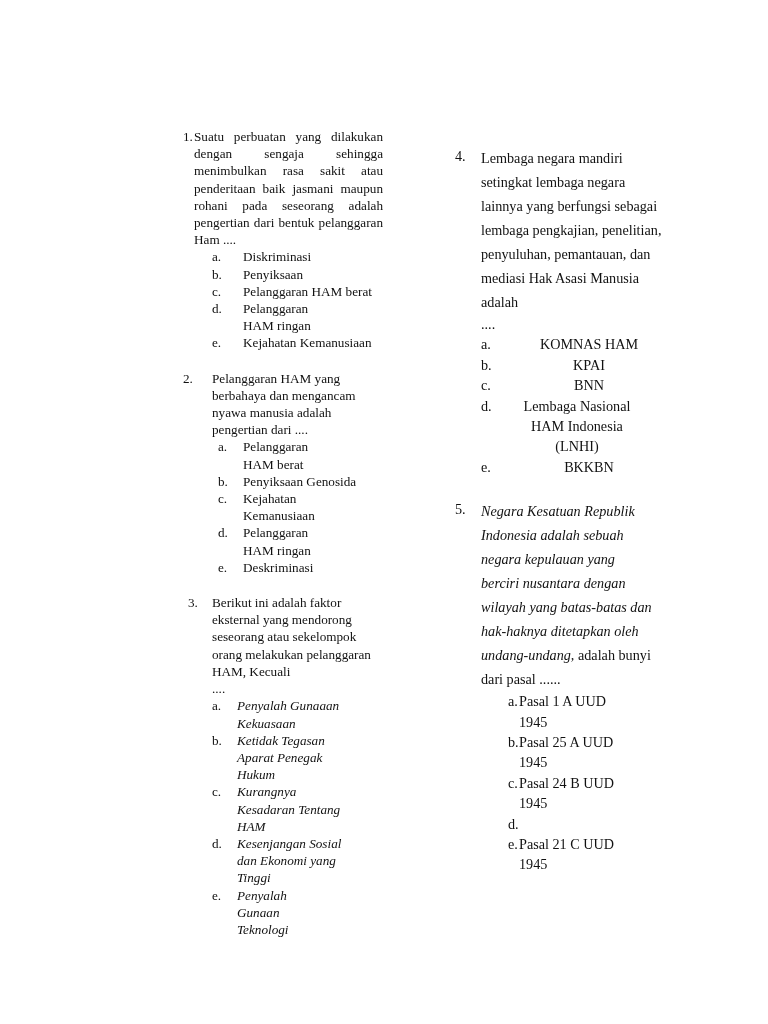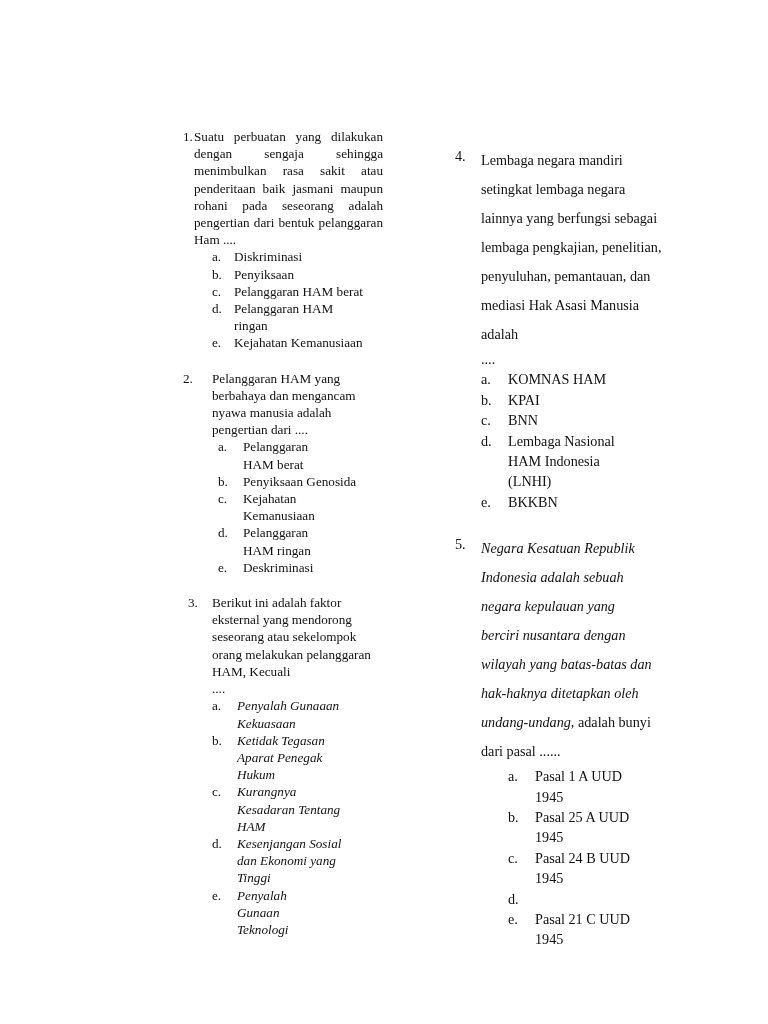--- a/index.html
+++ b/index.html
@@ -87,49 +87,49 @@
     top: 0;
     width: 20px;
   }
   .opt-text {
     display: block;
   }
 
   
   .opts-q1 { margin-left: 29px; }
   .opts-q1 .opt-letter { left: 0; }
-  .opts-q1 .opt-text   { margin-left: 22px; }
+  .opts-q1 .opt-text   { margin-left: 31px; }
 
   .opts-q2 { margin-left: 35px; }
   .opts-q2 .opt-letter { left: 0; }
   .opts-q2 .opt-text   { margin-left: 25px; }
 
   .opts-q3 { margin-left: 29px; }
   .opts-q3 .opt-letter { left: 0; }
   .opts-q3 .opt-text   { margin-left: 25px; font-style: italic; }
 
   .opts-q4 {
     margin-left: 26px;
     font-size: 14.2px;
   }
   .opts-q4 .opt { font-size: 14.2px; line-height: 20.4px; min-height: 20.4px; }
   .opts-q4 .opt-letter { left: 0; }
-  .opts-q4 .opt-text   { margin-left: 27px; }
+  .opts-q4 .opt-text   { margin-left: 27px; text-align: center; }
 
   .opts-q5 {
     margin-left: 53px;
     font-size: 14.2px;
   }
   .opts-q5 .opt { font-size: 14.2px; line-height: 20.4px; min-height: 20.4px; }
   .opts-q5 .opt-letter { left: 0; }
-  .opts-q5 .opt-text   { margin-left: 27px; }
+  .opts-q5 .opt-text   { margin-left: 11px; }
 
   
   #col-right .q-num  { font-size: 14.2px; line-height: 20.4px; }
-  #col-right .q-stem { font-size: 14.2px; line-height: 29px; margin-left: 26px; }
+  #col-right .q-stem { font-size: 14.2px; line-height: 24px; margin-left: 26px; }
   #col-right .ellipsis-line { font-size: 14.2px; line-height: 20.4px; }
 </style>
 </head>
 <body>
 
 <div id="page">
 
   <div class="col" id="col-left" style="top:128px;">
 
     <div class="question" style="margin-bottom:18px;">

